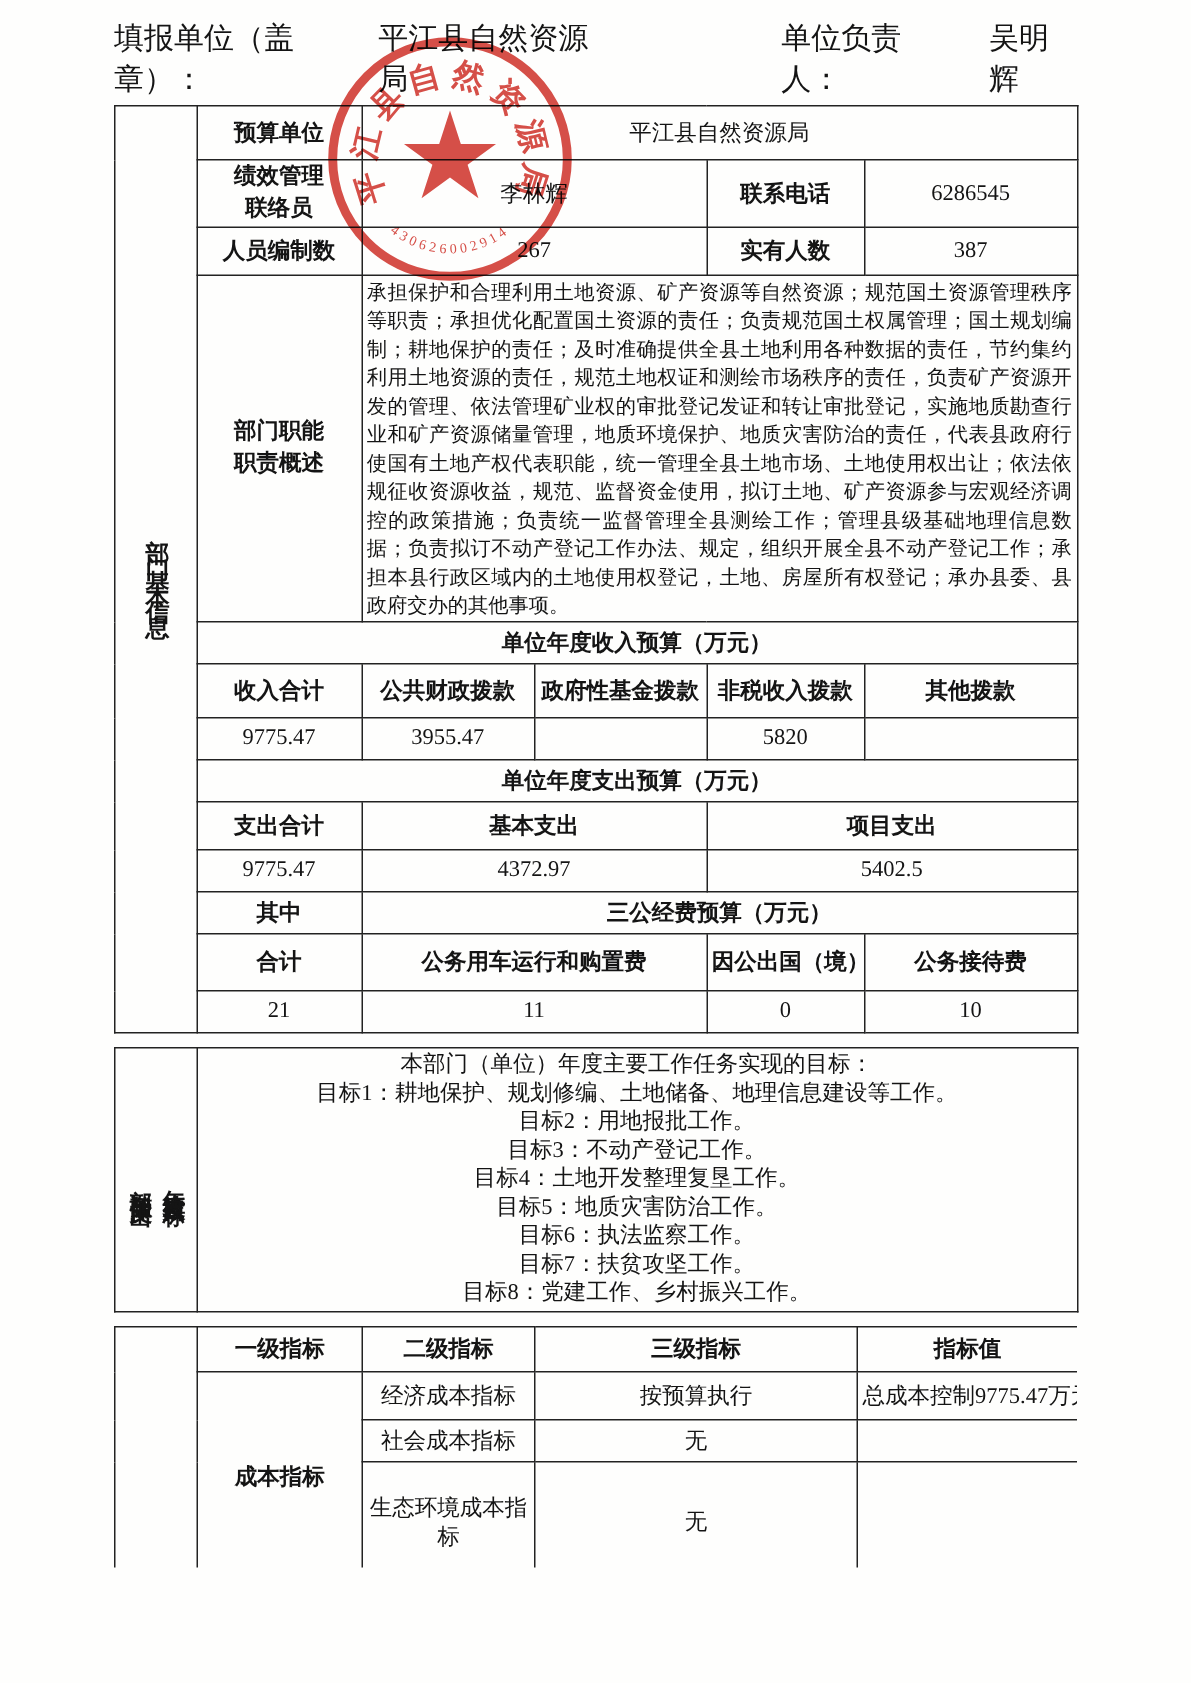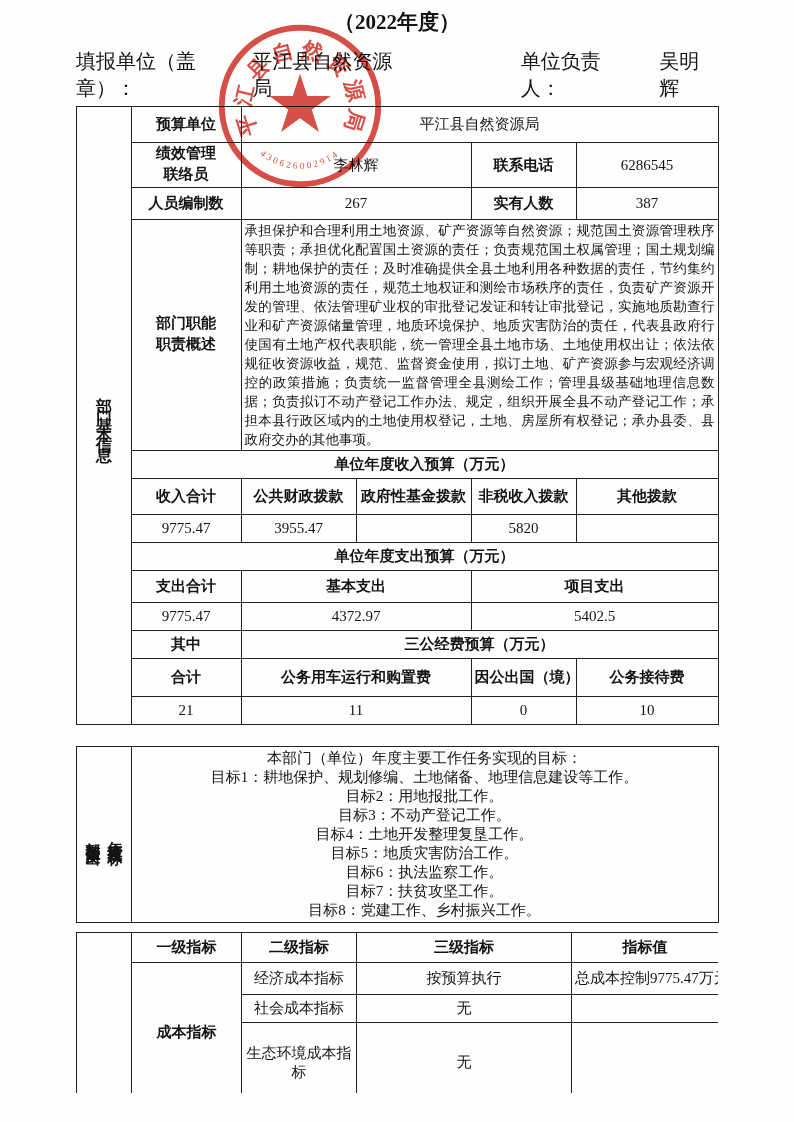--- a/index.html
+++ b/index.html
@@ -17,21 +17,21 @@
   .vlabel{display:inline-block;writing-mode:vertical-lr;text-orientation:upright;letter-spacing:10px;font-size:16px;font-weight:700;}
   .vpair{display:flex;justify-content:center;gap:3px;}
   .vpair .vlabel{letter-spacing:2px;font-size:15px;}
   .wrap4{width:4em;margin:0 auto;line-height:1.4;font-family:Liberation Mono, monospace;}
   .duties-cell{padding:4px 7px;}
   .duties-text{font-size:13.5px;line-height:19px;text-align:justify;text-justify:inter-ideograph;}
   .goals-cell{text-align:left;padding:6px 9px;}
   .goals-cell div{font-size:15px;line-height:19px;}
   .sm{font-size:11.5px;white-space:nowrap;padding:1px 1px;}
   .fit{font-size:13.5px;white-space:nowrap;}
-  .t2{margin-top:21px;}
+  .t2{margin-top:9px;}
   .t3wrap{width:642px;margin:9px auto 0;height:161px;overflow:hidden;}
   .vtop{vertical-align:top;padding-top:3px;}
   .stamp{position:absolute;left:215px;top:21px;opacity:.87;mix-blend-mode:multiply;pointer-events:none;}
   .stamp-ring{fill:none;stroke:#d0342c;stroke-width:7;}
   .stamp-star{fill:#d0342c;}
   .stamp-txt{fill:#d0342c;font-weight:700;font-size:25px;letter-spacing:6px;}
   .stamp-serial{fill:#d0342c;font-size:11px;letter-spacing:3px;}
 </style>
 </head>
 <body>
@@ -44,21 +44,20 @@
     <path id="sealArc" d="M 52.5,133.3 A 58,58 0 1 1 147.5,133.3" fill="none"></path>
     <path id="sealArcBottom" d="M 35.9,137 A 74,74 0 0 0 164.1,137" fill="none"></path>
     <text class="stamp-txt">
       <textPath href="#sealArc" startOffset="50%" text-anchor="middle">平江县自然资源局</textPath>
     </text>
     <text class="stamp-serial">
       <textPath href="#sealArcBottom" startOffset="50%" text-anchor="middle">430626002914</textPath>
     </text>
   </svg>
 
-  <div class="subtitle">（2022年度）</div>
 
   <div class="fill-line">
     <span>填报单位（盖章）：</span>
     <span>平江县自然资源局</span>
     <span class="fill-gap">单位负责人：</span>
     <span class="fill-name">吴明辉</span>
   </div>
 
   <table class="t t1">
     <colgroup>

